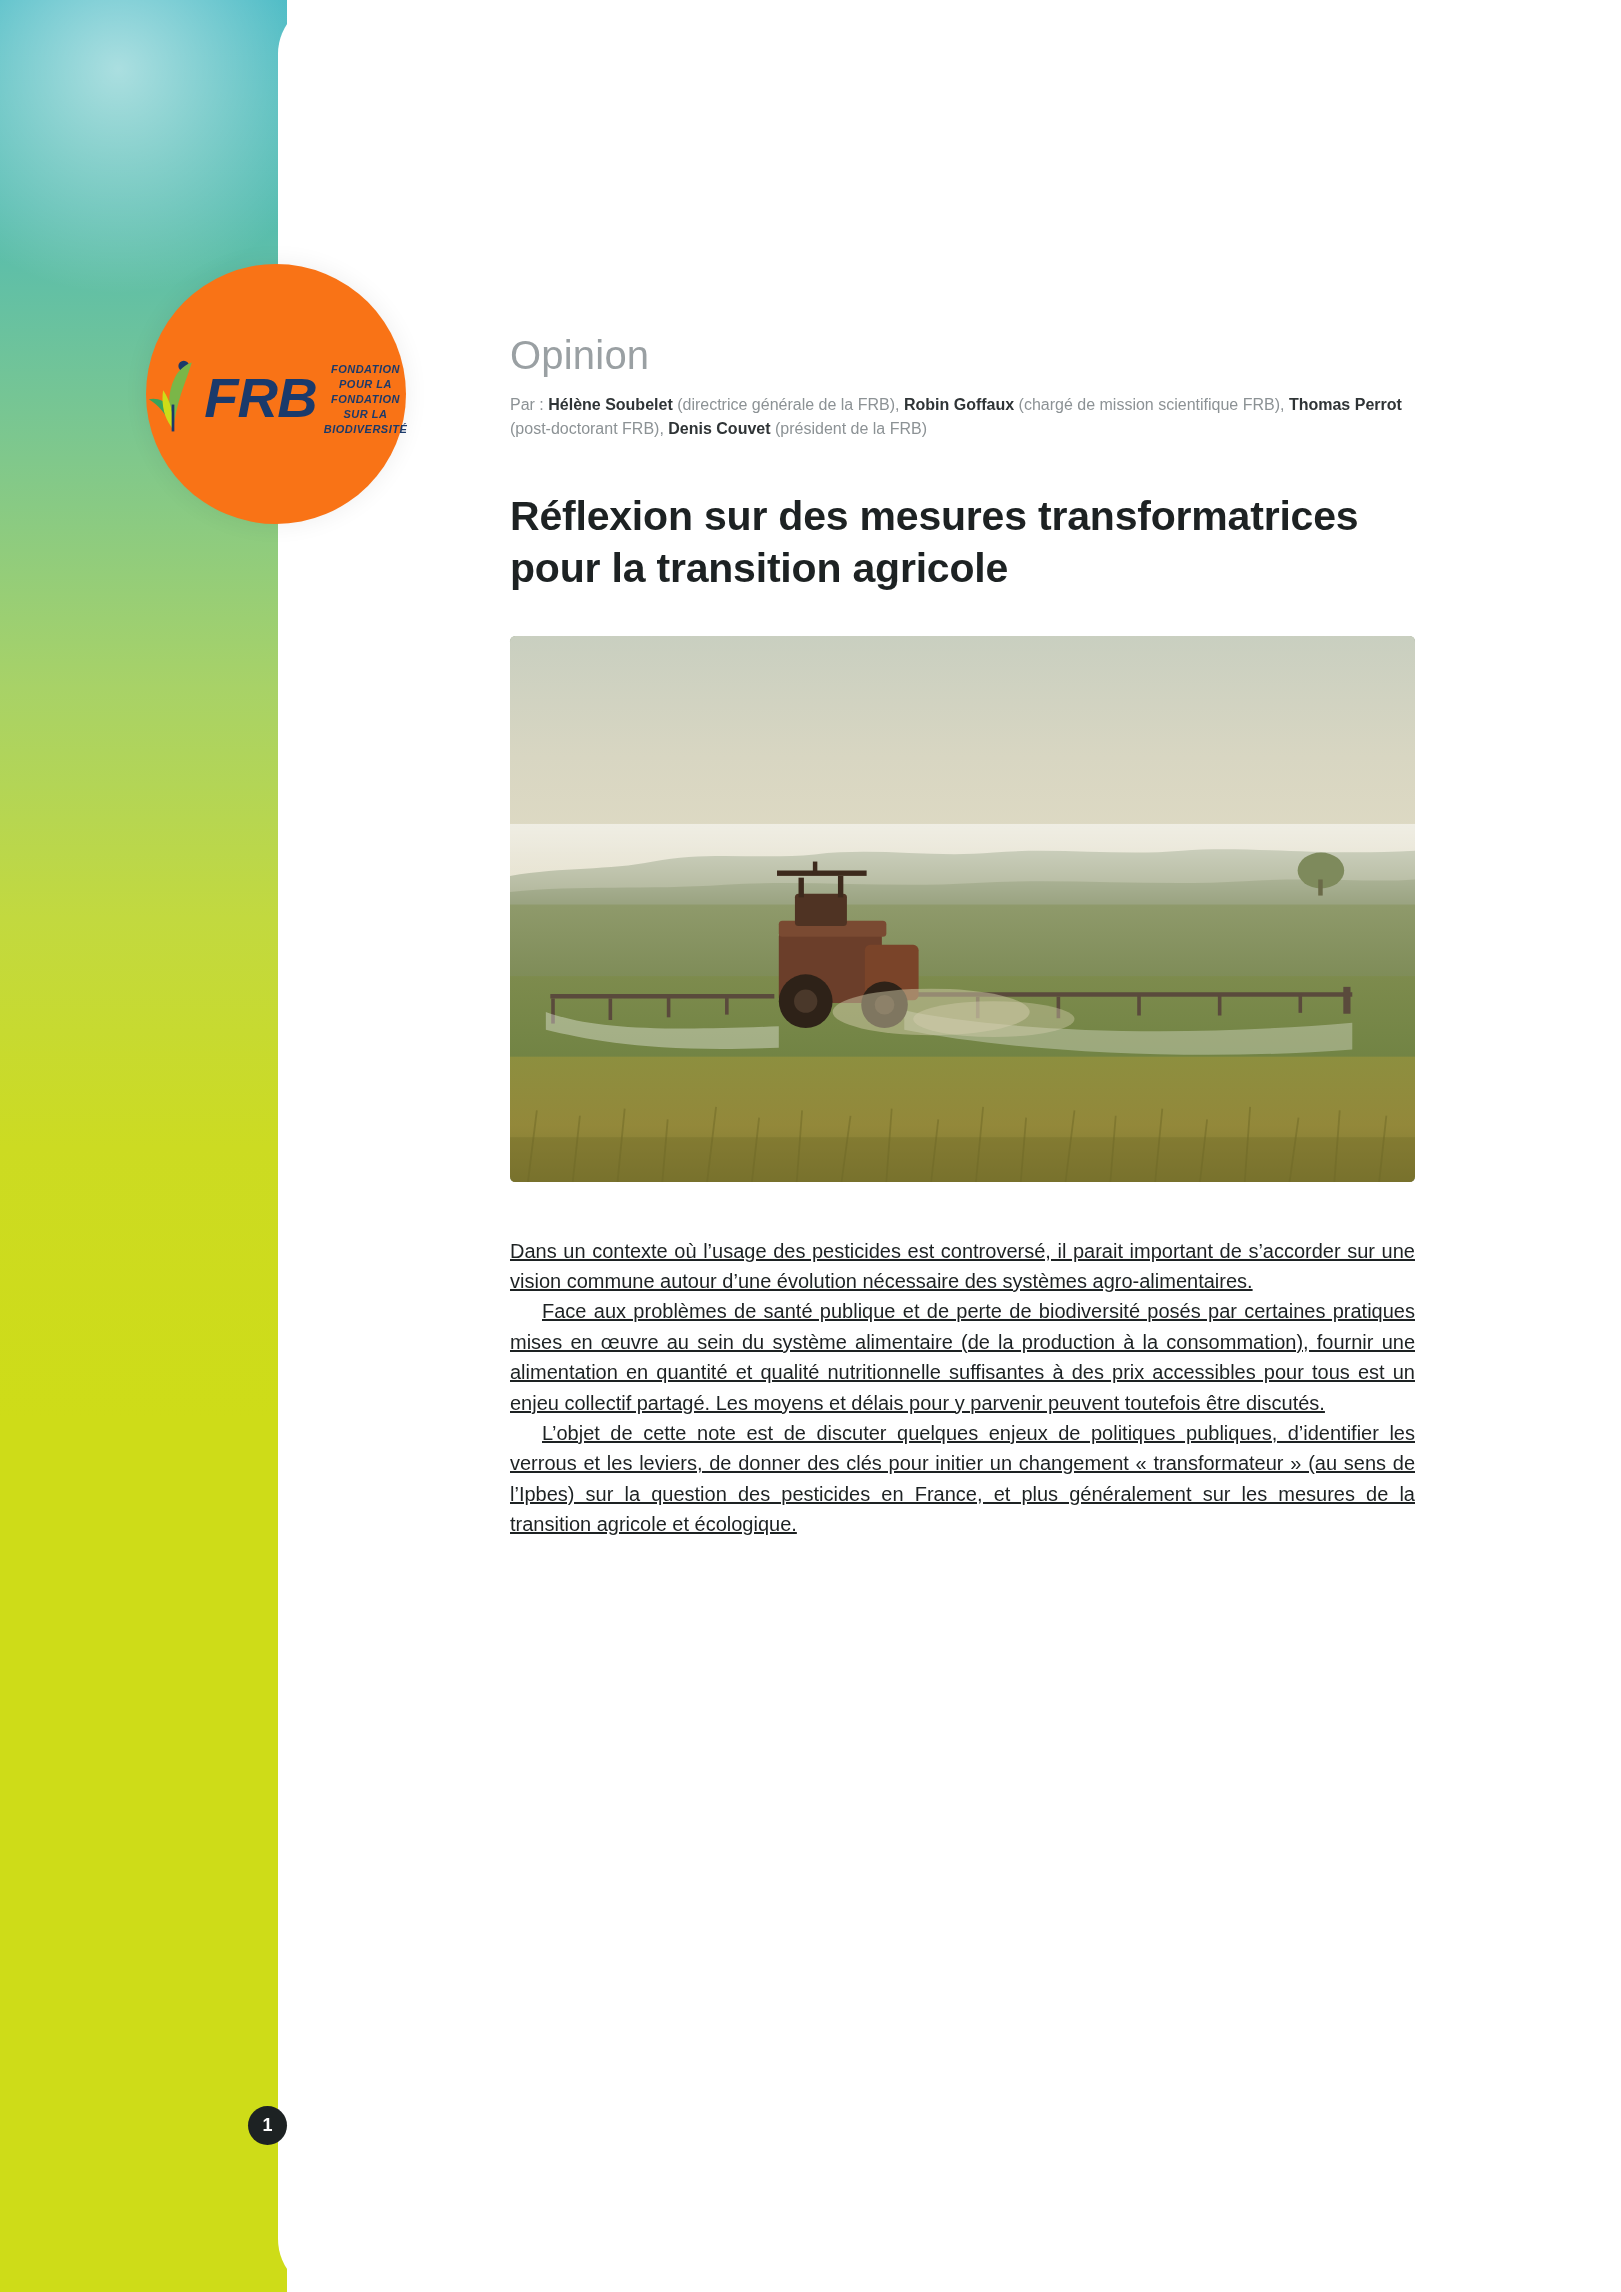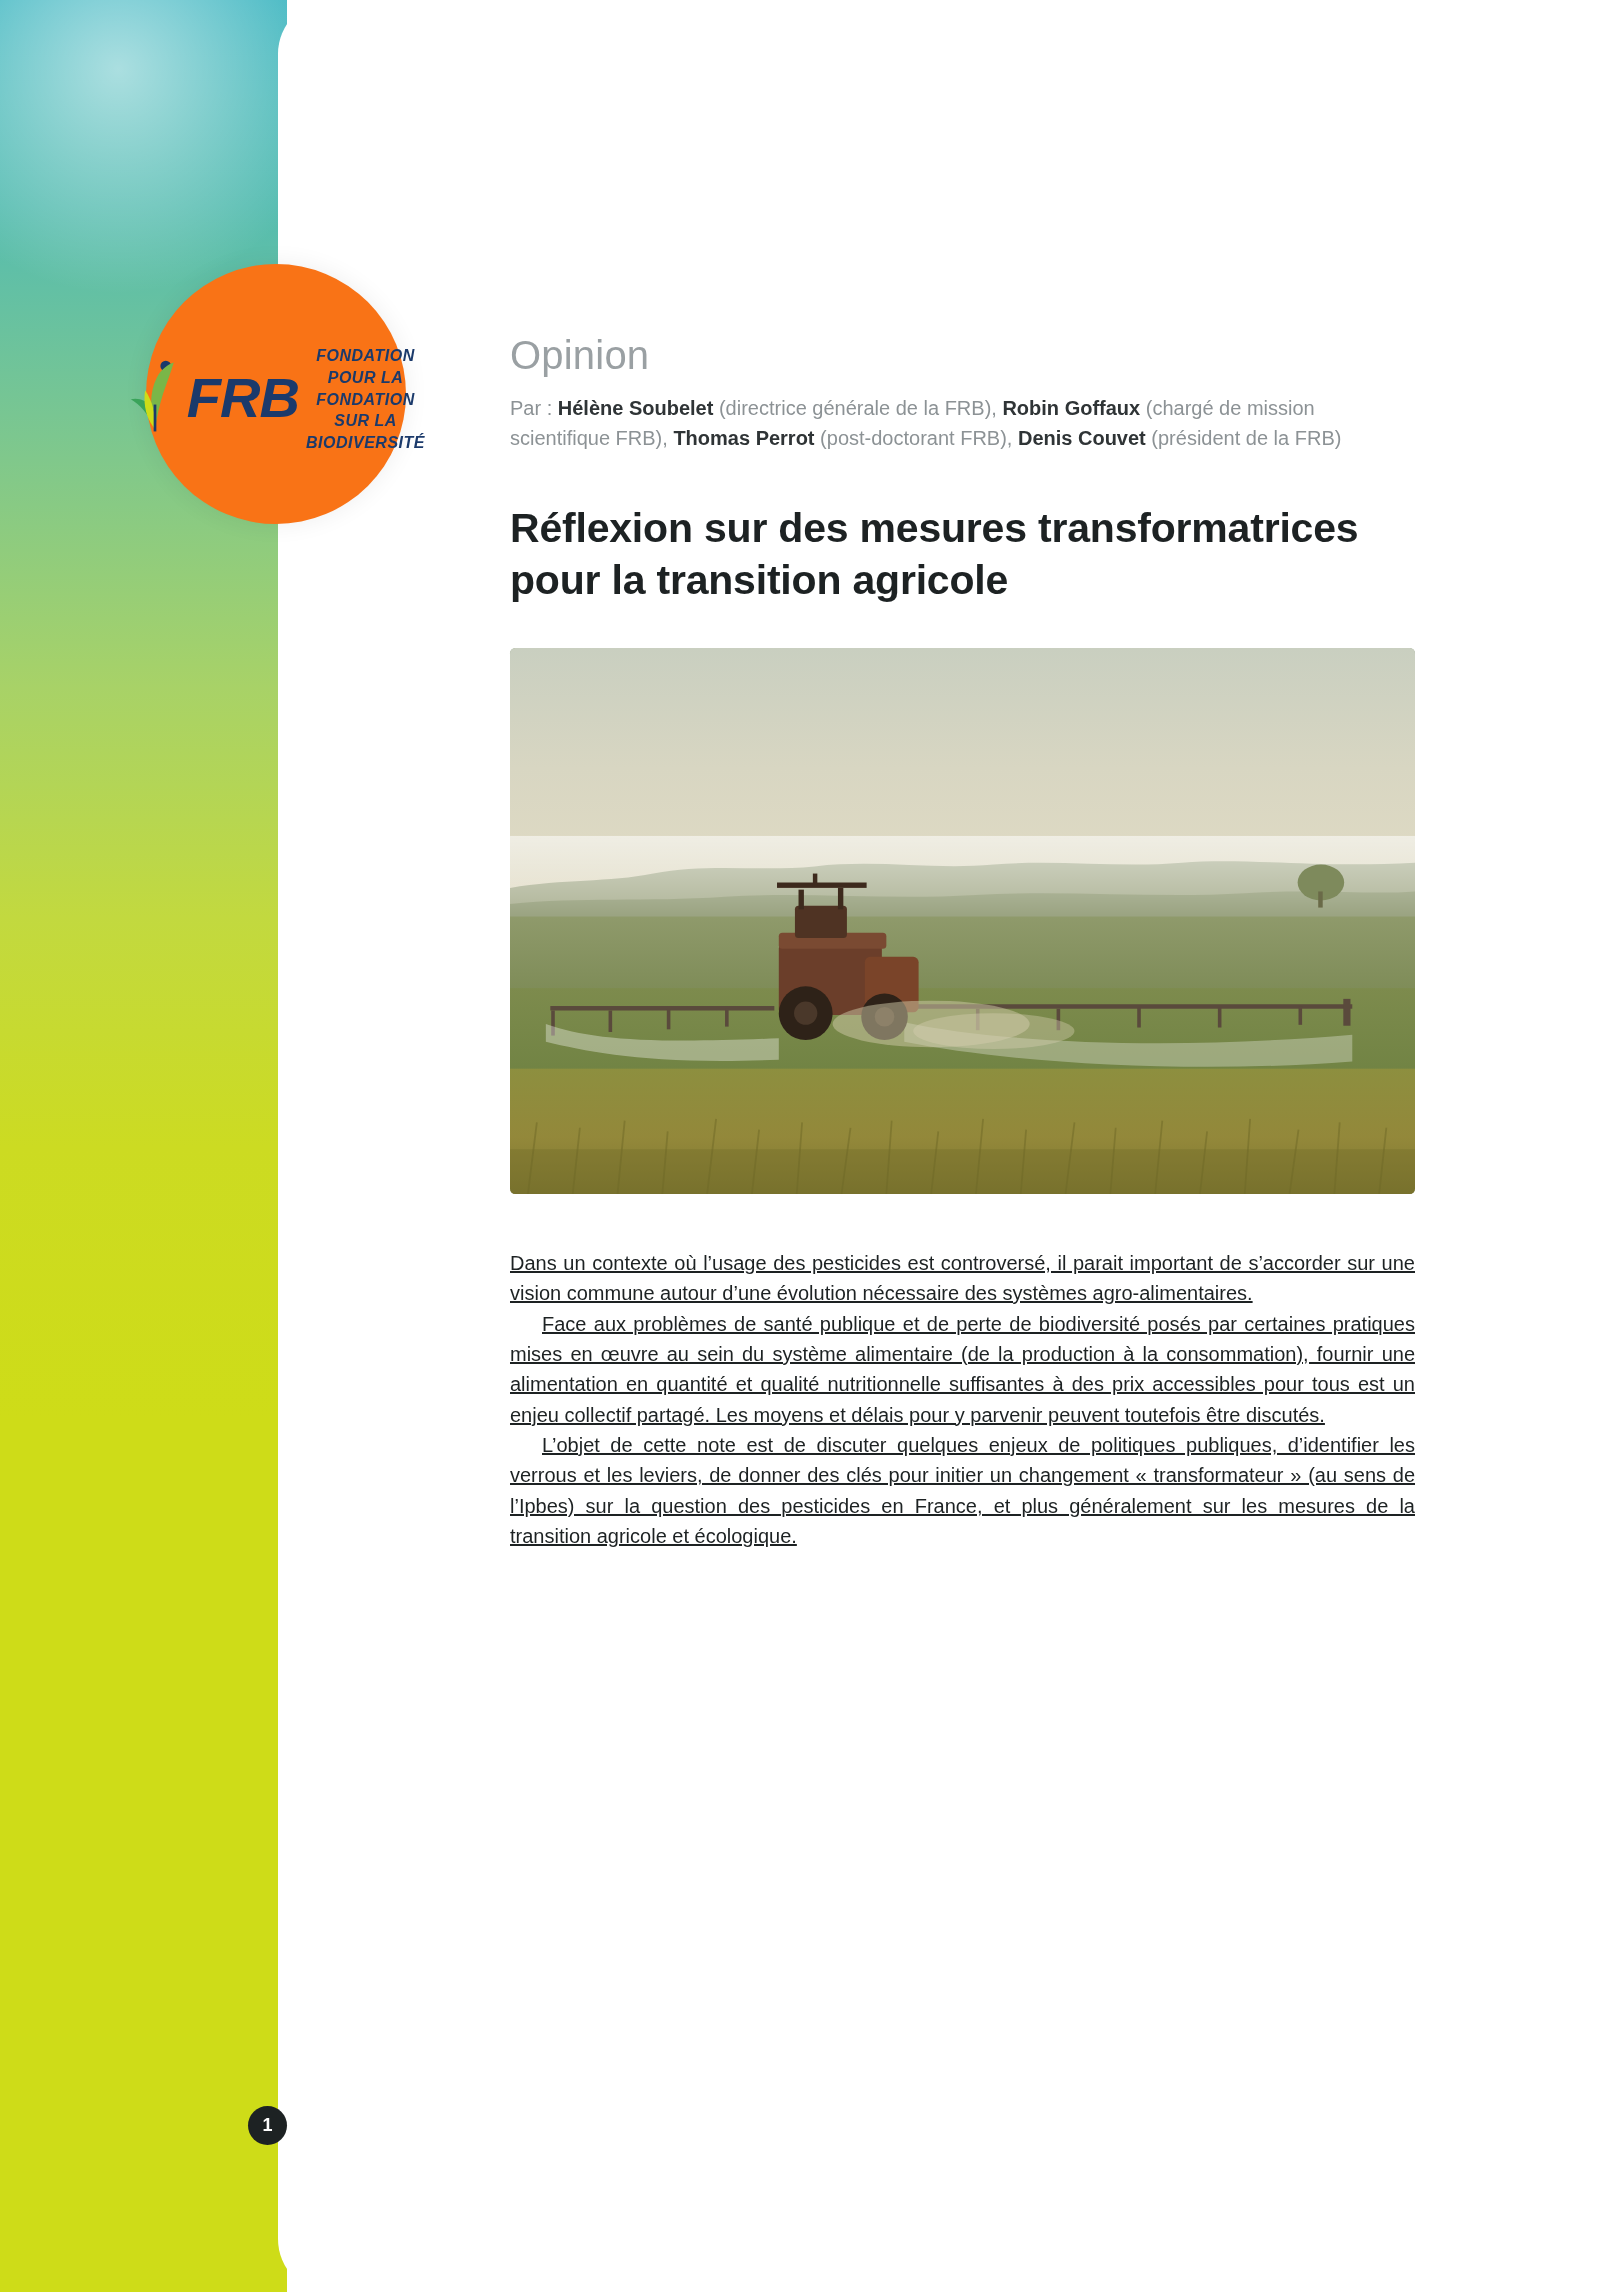--- a/index.html
+++ b/index.html
@@ -83,21 +83,21 @@
     font-weight: 700;
     color: #1b3a6b;
     letter-spacing: -0.9px;
     line-height: 1;
     margin-left: 3.6px;
   }
   #logo-sub {
     margin-top: 10.7px;
     text-align: center;
     color: #1b3a6b;
-    font-size: 16px;
+    font-size: 11px;
     font-weight: 700;
     letter-spacing: 0.5px;
     line-height: 1.35;
     margin-left: 7px;
   }
 
   
   #content {
     position: absolute;
     left: 510px;
@@ -110,21 +110,21 @@
     font-size: 40px;
     color: #9aa0a3;
     font-weight: 400;
     line-height: 1.1;
     letter-spacing: 0.2px;
   }
 
   #byline {
     margin-top: 16px;
     width: 900px;
-    font-size: 20px;
+    font-size: 16px;
     line-height: 1.52;
     color: #8c9295;
     font-weight: 400;
   }
   #byline b {
     color: #2f3436;
     font-weight: 700;
   }
 
   

